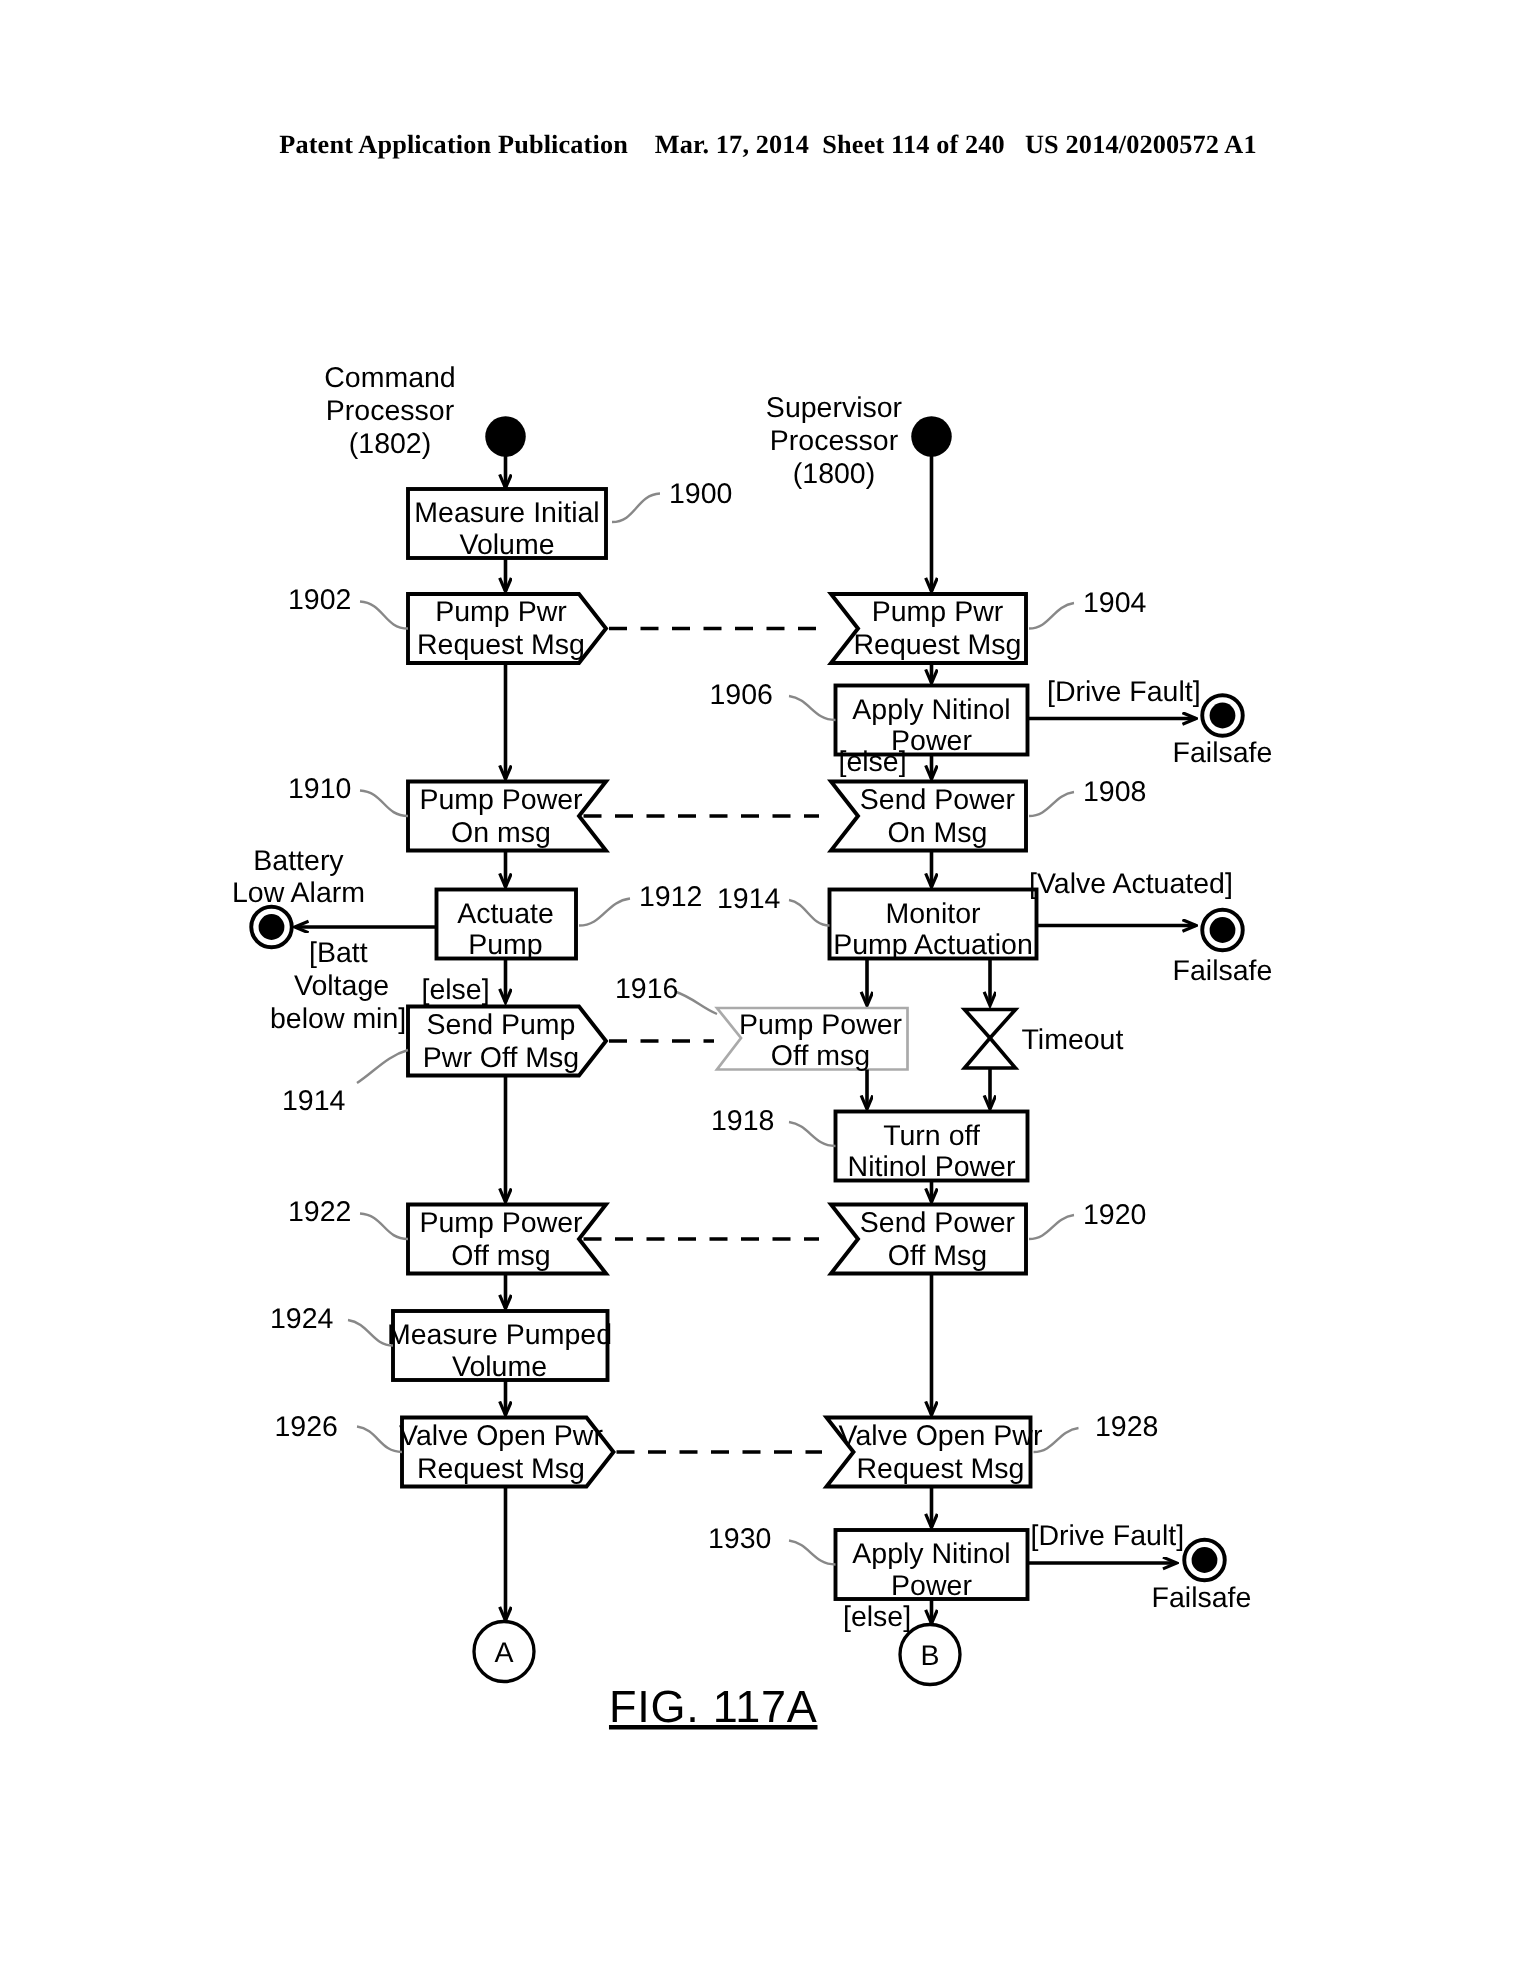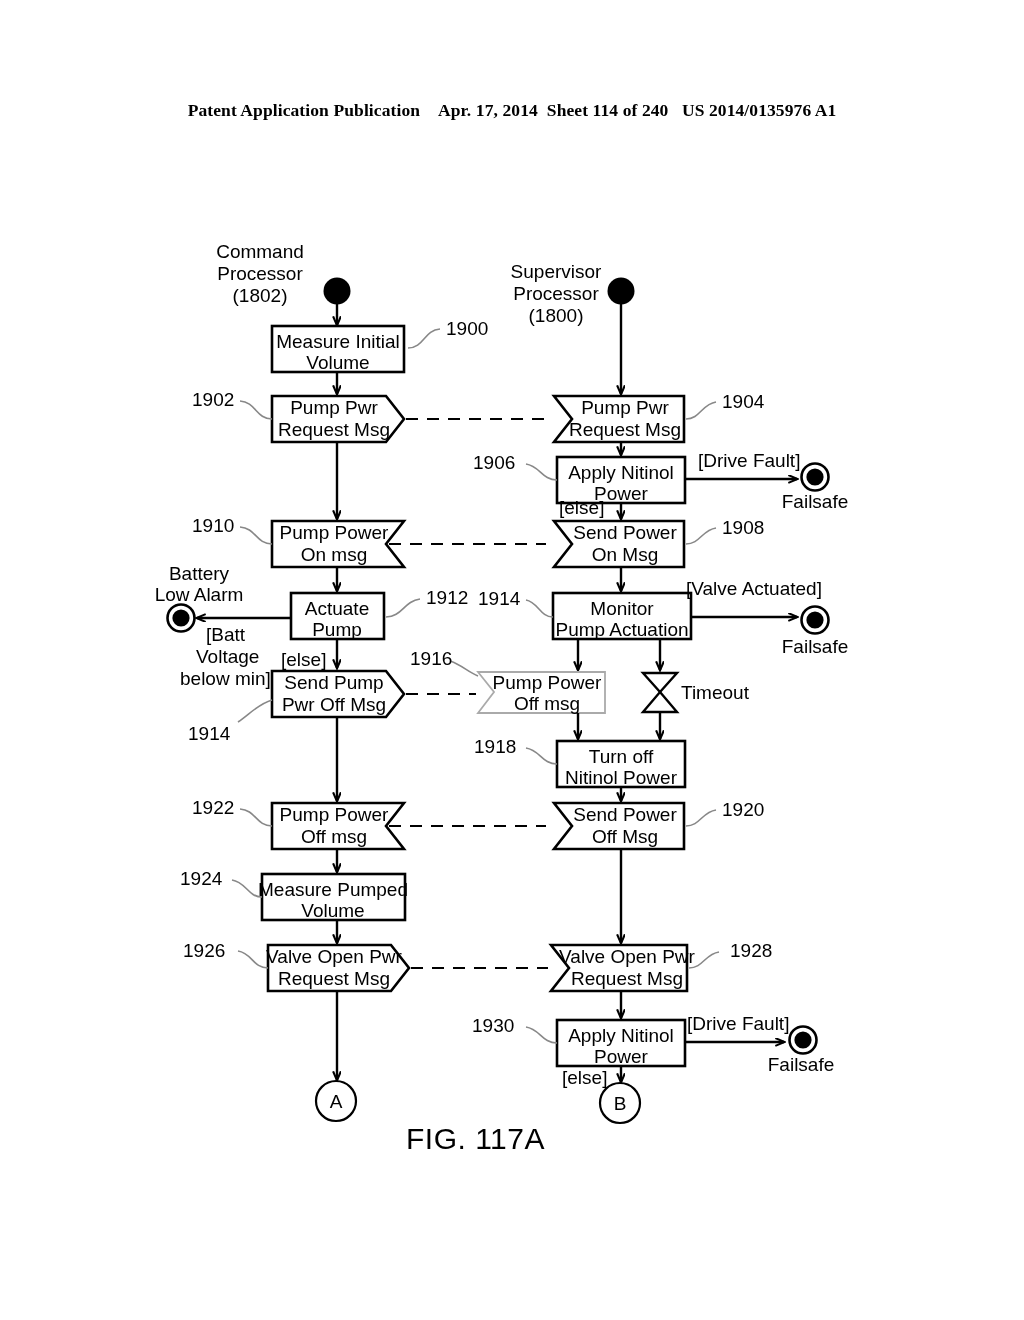--- a/index.html
+++ b/index.html
@@ -10,32 +10,32 @@
     color:#000;overflow:hidden;
   }
   .hdr{
     position:absolute;left:0;top:86px;width:1024px;
     text-align:center;
     font-family:"Liberation Serif", serif;
     font-weight:bold;font-size:17.5px;
     letter-spacing:.1px;
     white-space:pre;
   }
-  .hdr span{display:inline-block;margin-top:14px;}
+  .hdr span{display:inline-block;}
   #fig-canvas{position:absolute;left:0;top:0;width:1024px;height:1320px;}
   .figlabel{
     position:absolute;left:0;top:1122px;width:951px;text-align:center;
-    font-size:30px;letter-spacing:.5px;
+    font-size:30px;letter-spacing:.5px;text-decoration:underline;
   }
   svg text{font-family:"Liberation Sans", sans-serif;}
 </style>
 </head>
 <body>
 
-<div class="hdr"><span>Patent Application Publication</span>    <span>Apr. 17, 2014</span>  <span>Sheet 114 of 240</span>   <span>US 2014/0135976 A1</span></div>
+<div class="hdr"><span>Patent Application Publication</span>    <span>Mar. 17, 2014</span>  <span>Sheet 114 of 240</span>   <span>US 2014/0200572 A1</span></div>
 
 <svg id="fig-canvas" viewBox="0 0 1024 1320">
   <defs>
     <marker id="ah" markerWidth="11" markerHeight="11" refX="9.2" refY="4.2" orient="auto" markerUnits="userSpaceOnUse">
       <path d="M0.5,0.3 L9.6,4.2 L0.5,8.1" fill="none" stroke="#000" stroke-width="2.1"></path>
     </marker>
     <marker id="ah2" markerWidth="11" markerHeight="11" refX="9.2" refY="4.2" orient="auto" markerUnits="userSpaceOnUse">
       <path d="M0.5,0.3 L9.6,4.2 L0.5,8.1" fill="none" stroke="#000" stroke-width="2.1"></path>
     </marker>
   </defs>

